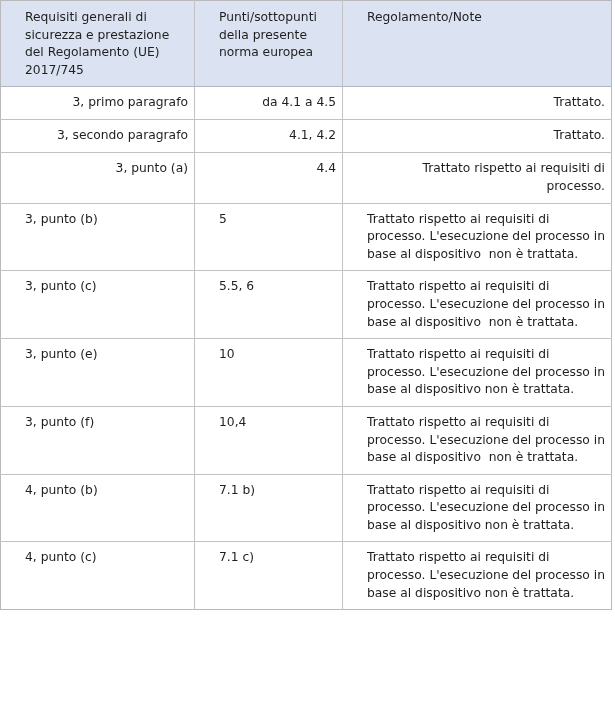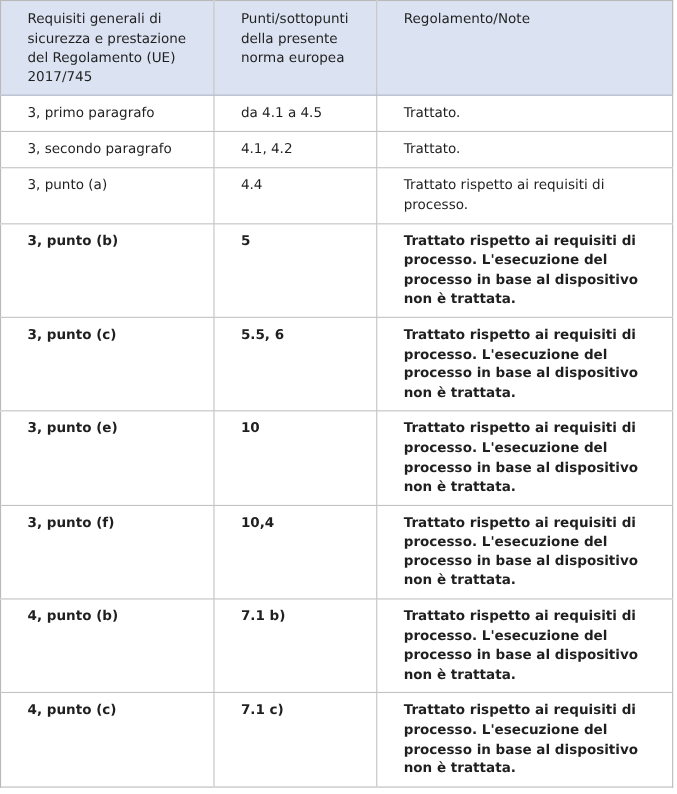--- a/index.html
+++ b/index.html
@@ -51,22 +51,22 @@
     border-right: none;
   }
 
   #requirements-table thead th {
     background: #dbe2f1;
     height: 62px;
     border-bottom: 1px solid #b0b6c4;
     padding-top: 8px;
   }
 
-  #requirements-table tbody tr.r-short td { height: 18px; }
-  #requirements-table tbody tr.r-tall  td { height: 50px; font-weight: bold; }
+  #requirements-table tbody tr.r-short td { height: 18px; text-align: right; }
+  #requirements-table tbody tr.r-tall  td { height: 50px; }
   #requirements-table tbody tr:last-child td { border-bottom: none; }
 </style>
 </head>
 <body>
 
 <table id="requirements-table">
   <colgroup>
     <col class="col-req">
     <col class="col-pts">
     <col class="col-note">

